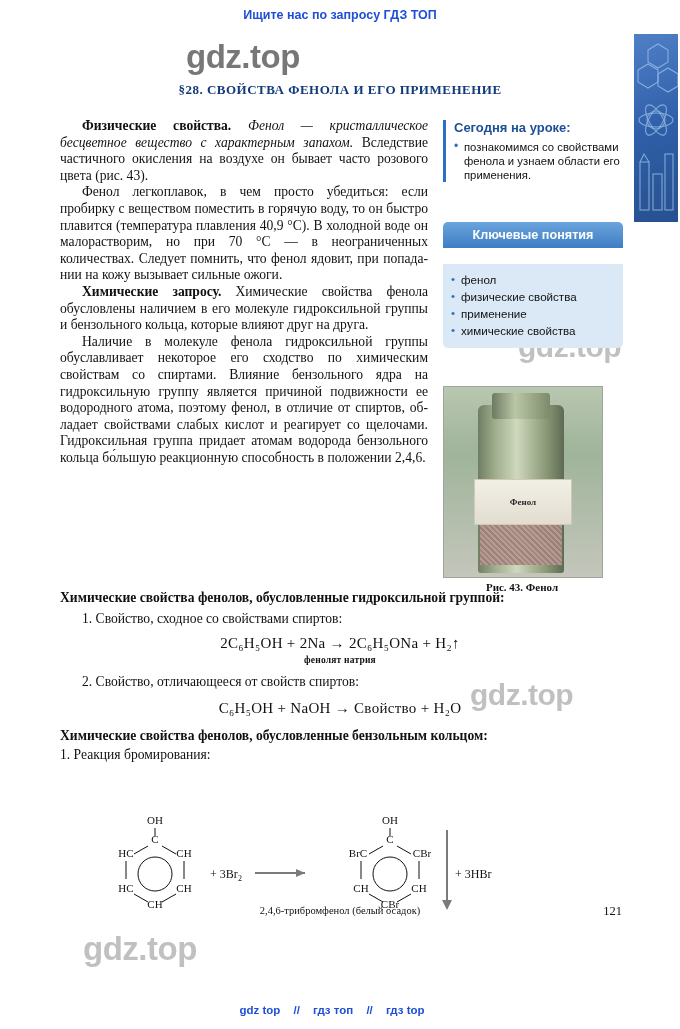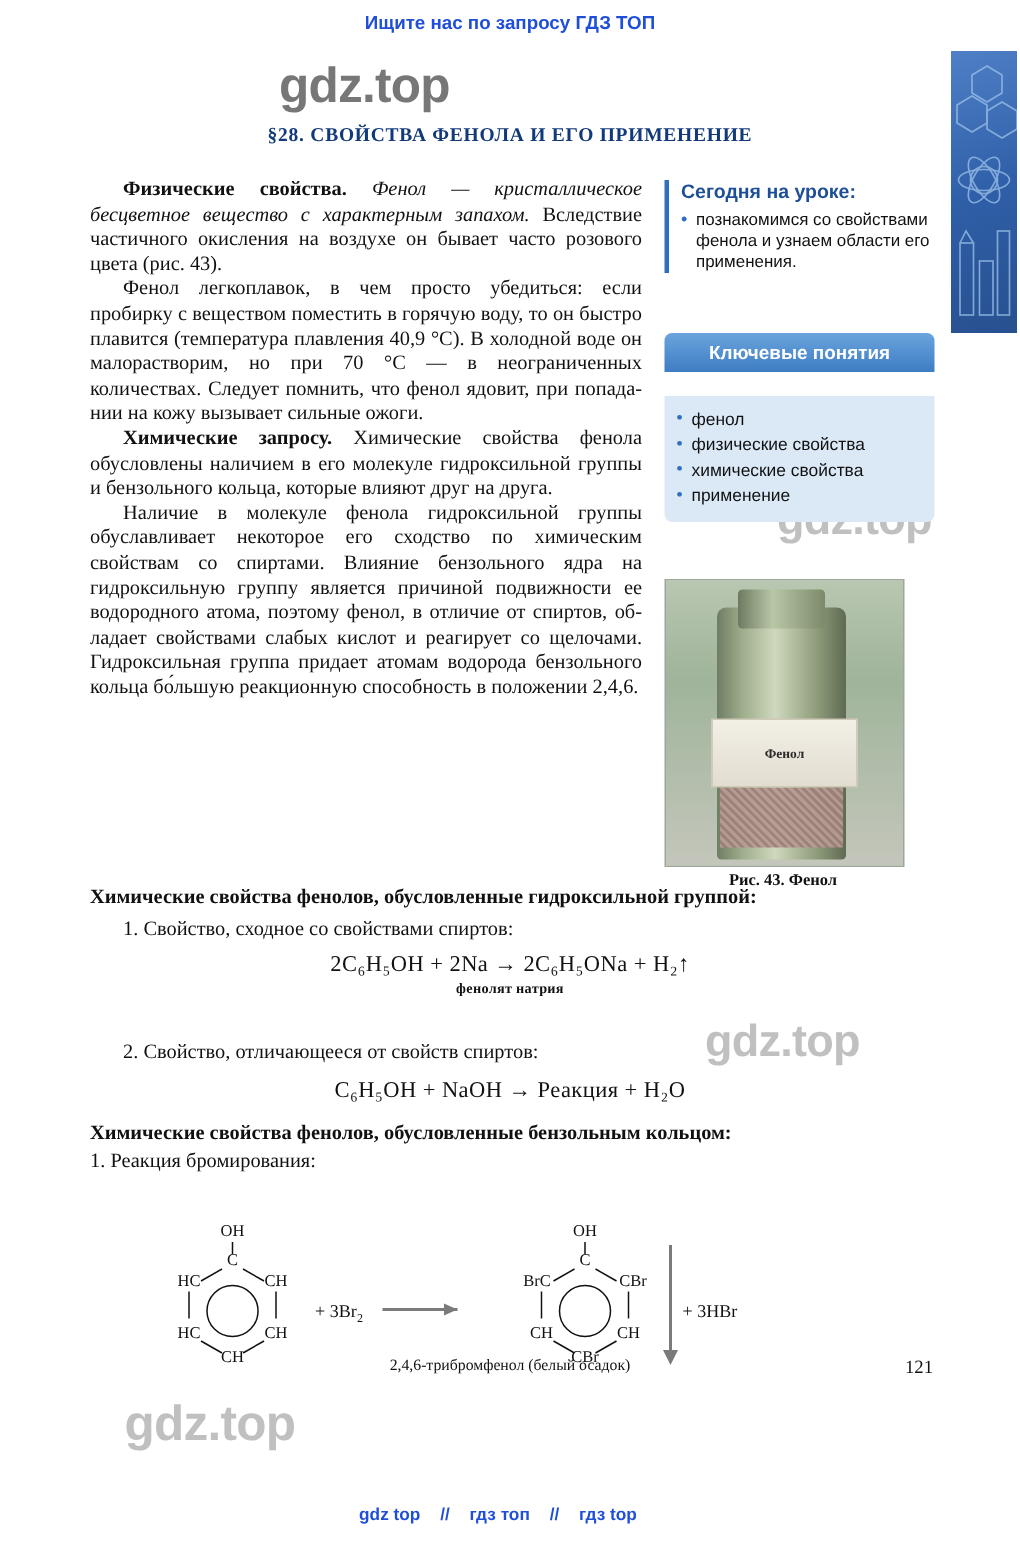--- a/index.html
+++ b/index.html
@@ -212,42 +212,42 @@
     <ul class="today-list">
       <li>познакомимся со свойствами фенола и узнаем области его применения.</li>
     </ul>
   </div>
 
   <div class="key-header">Ключевые понятия</div>
   <div class="key-body">
     <ul class="key-list">
       <li>фенол</li>
       <li>физические свойства</li>
+      <li>применение</li>
       <li>химические свойства</li>
-      <li>применение</li>
     </ul>
   </div>
 
   <div class="photo">
     <div class="bottle"></div>
     <div class="cap"></div>
     <div class="granules"></div>
     <div class="label">
       <span>Фенол</span>
     </div>
   </div>
   <div class="fig-caption">Рис. 43. Фенол</div>
 
   <div class="lower">
     <p class="bold-head">Химические свойства фенолов, обусловлен­ные гидроксильной группой:</p>
     <p style="margin-top:4px;text-indent:22px;">1. Свойство, сходное со свойствами спиртов:</p>
     <p class="center eq" style="margin-top:8px;">2C₆H₅OH + 2Na → 2C₆H₅ONa + H₂↑</p>
     <p class="sub-note">фенолят натрия</p>
-    <p style="margin-top:25px;text-indent:22px;">2. Свойство, отличающееся от свойств спиртов:</p>
-    <p class="center eq" style="margin-top:9px;">C₆H₅OH + NaOH → Реакция + H₂O</p>
+    <p style="margin-top:6px;text-indent:22px;">2. Свойство, отличающееся от свойств спиртов:</p>
+    <p class="center eq" style="margin-top:9px;">C₆H₅OH + NaOH → Свойство + H₂O</p>
     <p class="bold-head" style="margin-top:11px;">Химические свойства фенолов, обусловленные бензольным кольцом:</p>
     <p style="margin-top:3px;">1. Реакция бромирования:</p>
   </div>
 
   <div class="scheme">
     <svg width="560" height="110" viewBox="0 0 560 110">
       <g font-family="Liberation Serif, serif" font-size="11" fill="#111">
 
         <text x="95" y="14" text-anchor="middle">OH</text>
         <line x1="95" y1="18" x2="95" y2="26" stroke="#111" stroke-width="1"></line>

